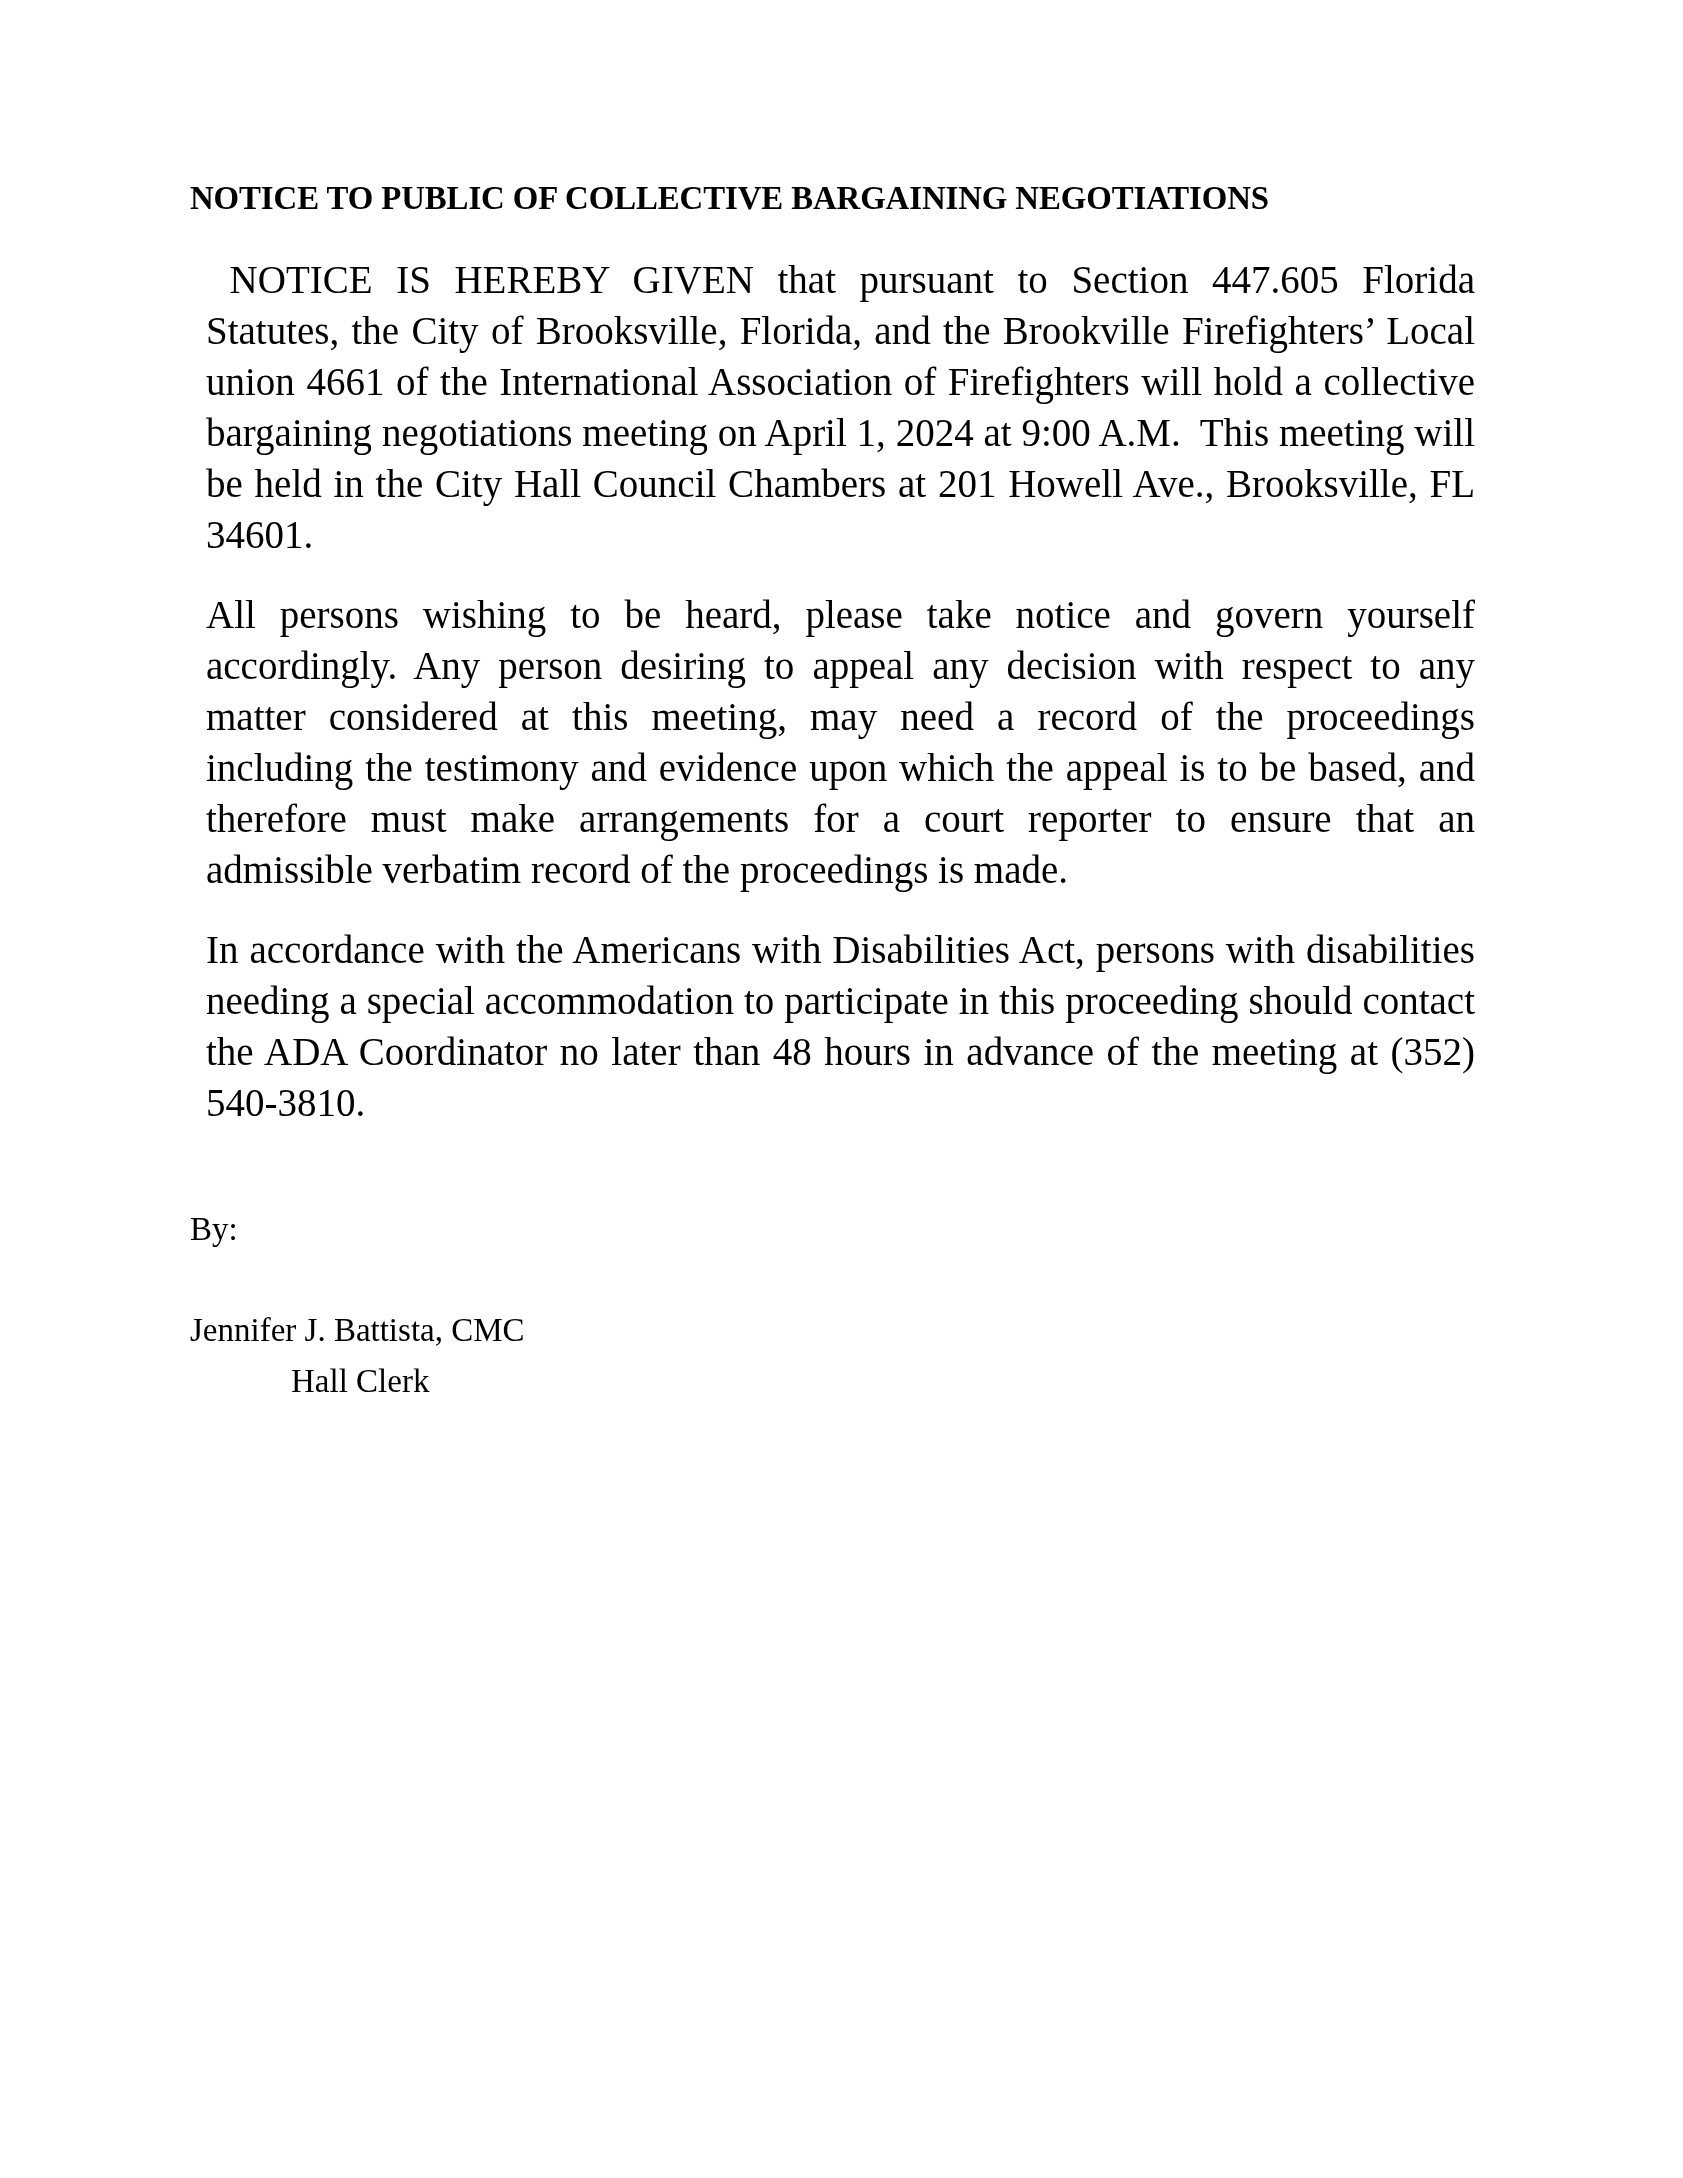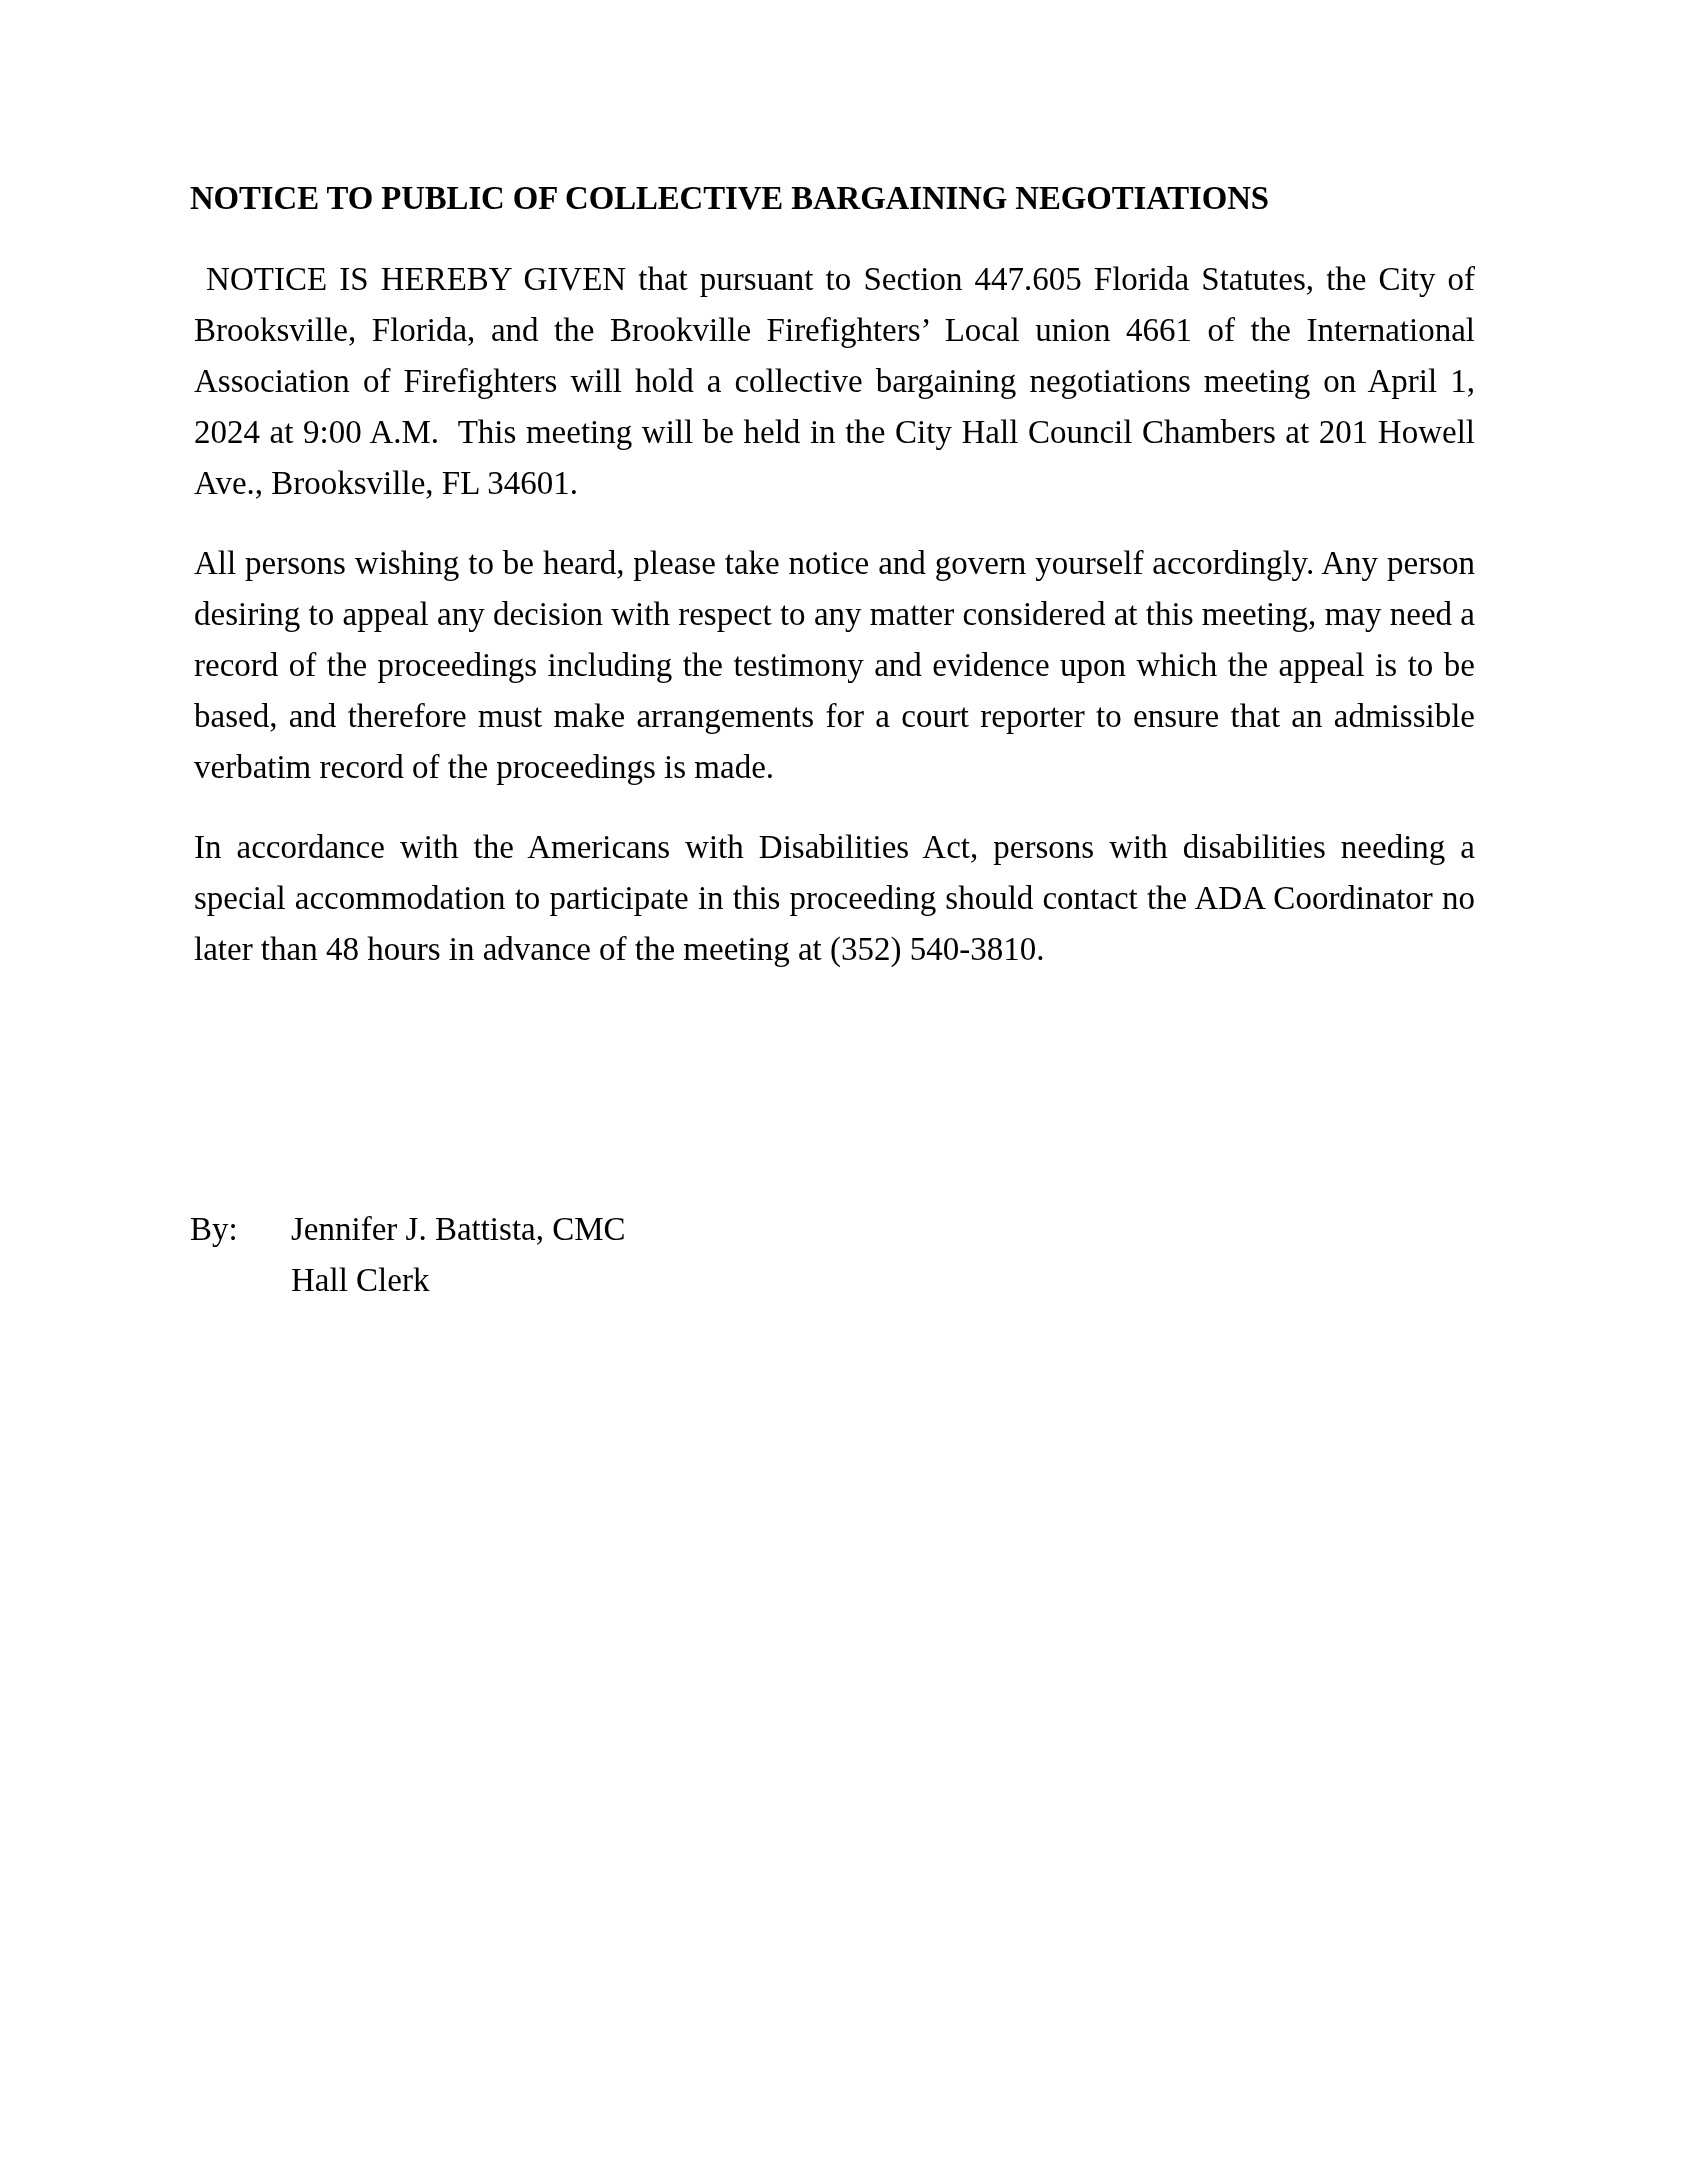--- a/index.html
+++ b/index.html
@@ -37,44 +37,45 @@
     line-height: 44px;
     letter-spacing: -0.1px;
     margin: 0 0 34px 0;
     text-align: left;
     white-space: nowrap;
     transform: scaleX(0.995);
     transform-origin: left top;
   }
 
   .para {
-    font-size: 33px;
+    font-size: 39px;
     line-height: 51px;
     text-align: justify;
     text-justify: inter-word;
-    margin: 0 0 29px 4px;
+    margin: 0 0 29px 16px;
     white-space: pre-wrap;
   }
 
   .para:last-of-type {
     margin-bottom: 0;
   }
 
   .signature-block {
     position: absolute;
     left: 190px;
     top: 1204px;
     width: 891px;
     font-size: 33px;
     line-height: 51px;
   }
 
   .sig-row {
     display: flex;
     align-items: baseline;
+    flex-direction: column;
   }
 
   .sig-label {
     width: 101px;
     flex: 0 0 101px;
   }
 
   .sig-name {
     flex: 1 1 auto;
   }

